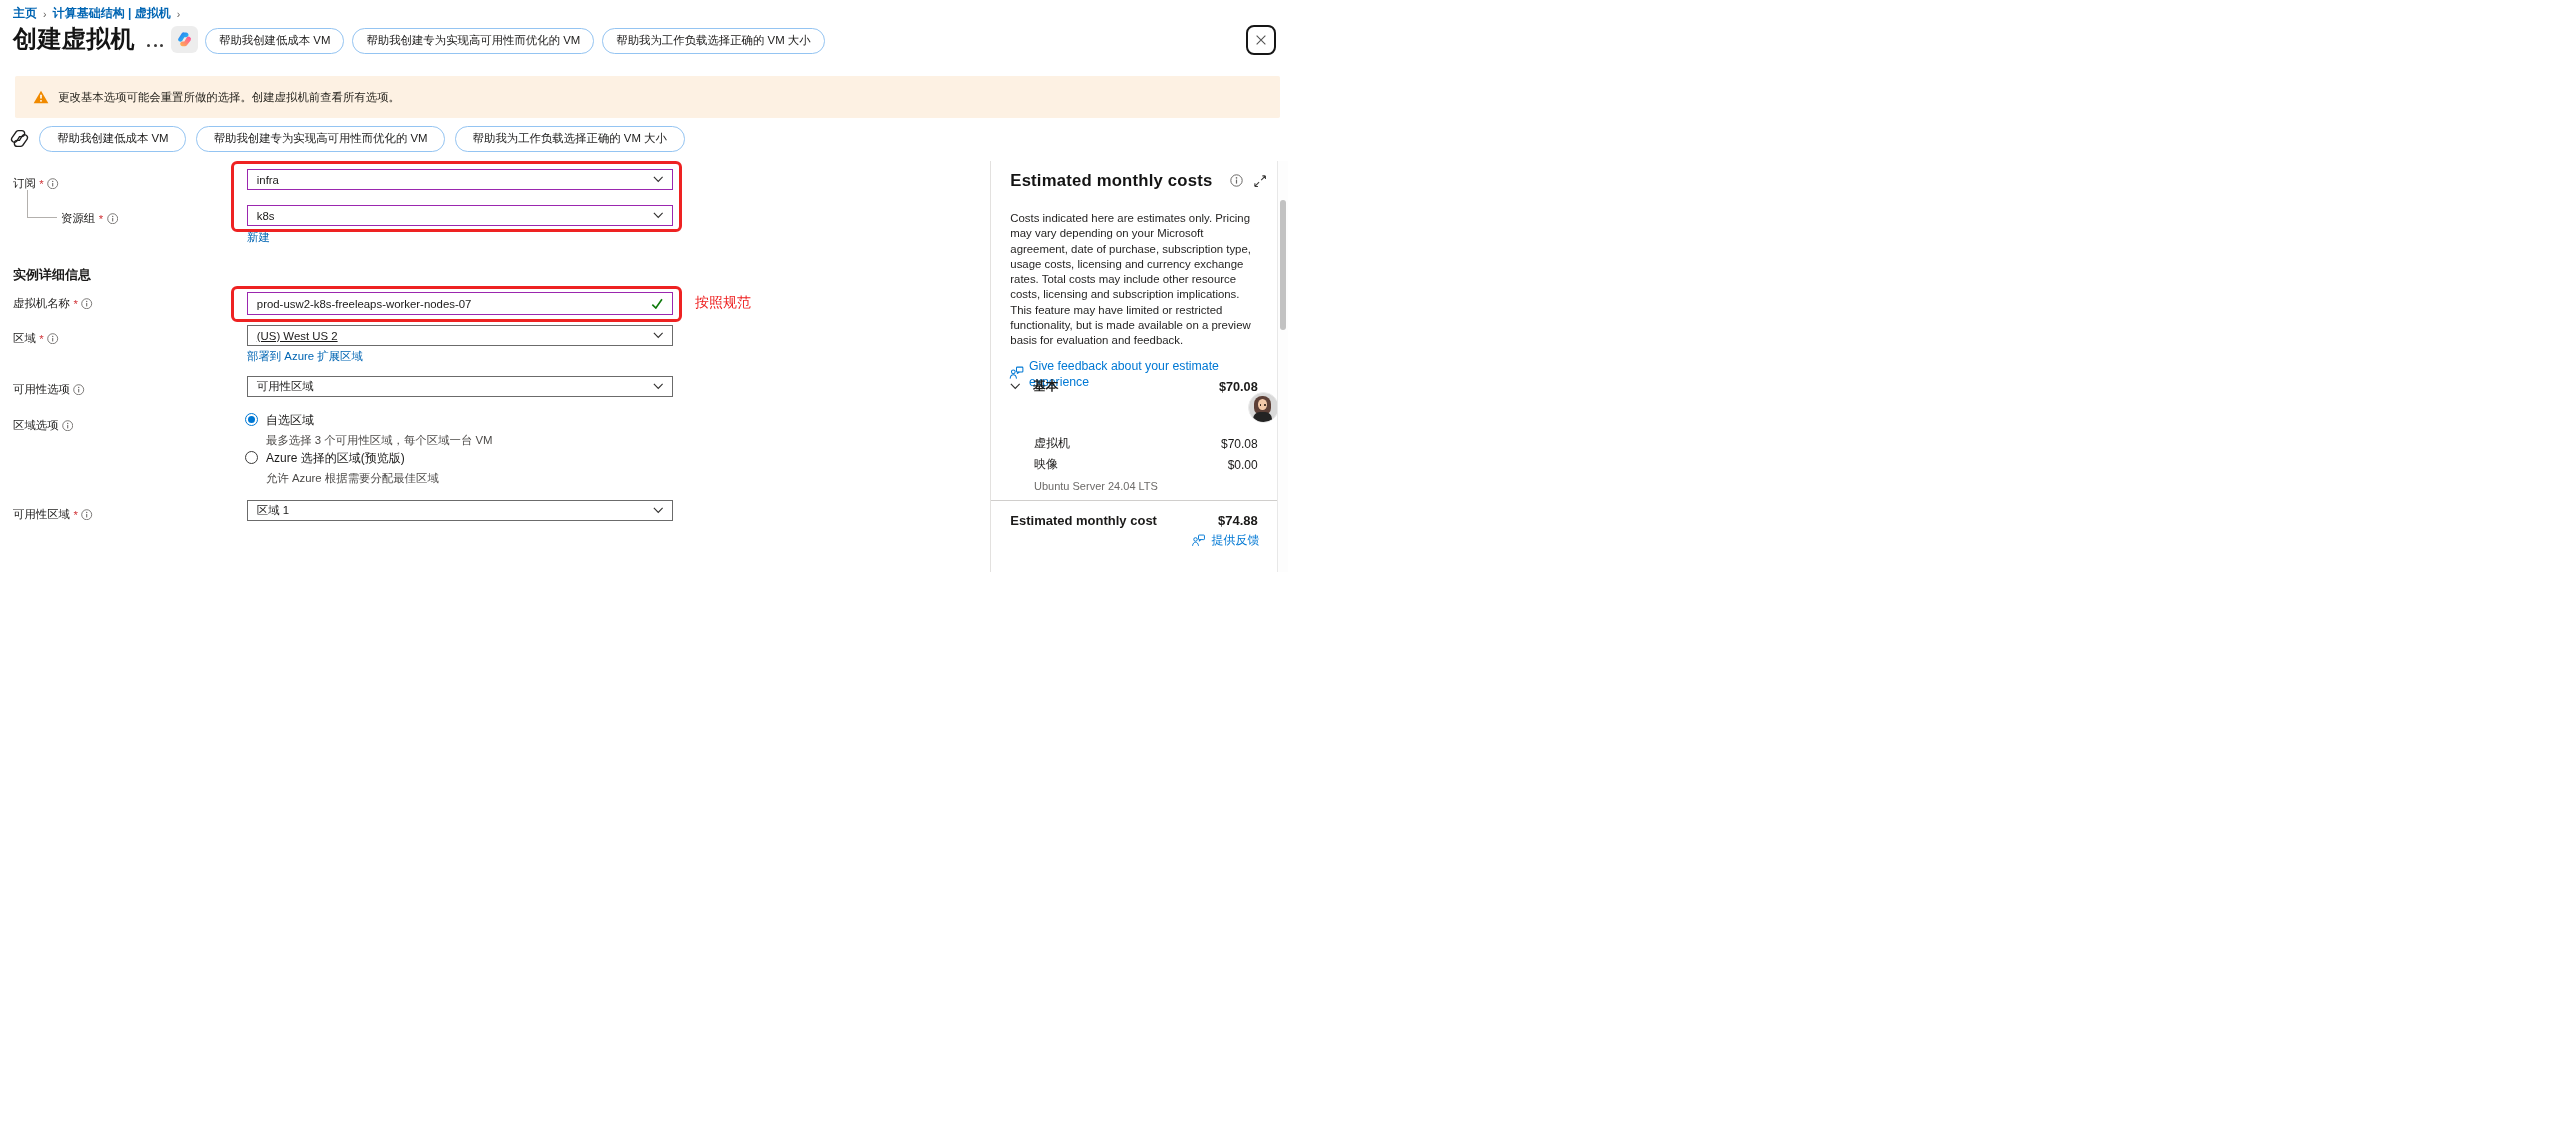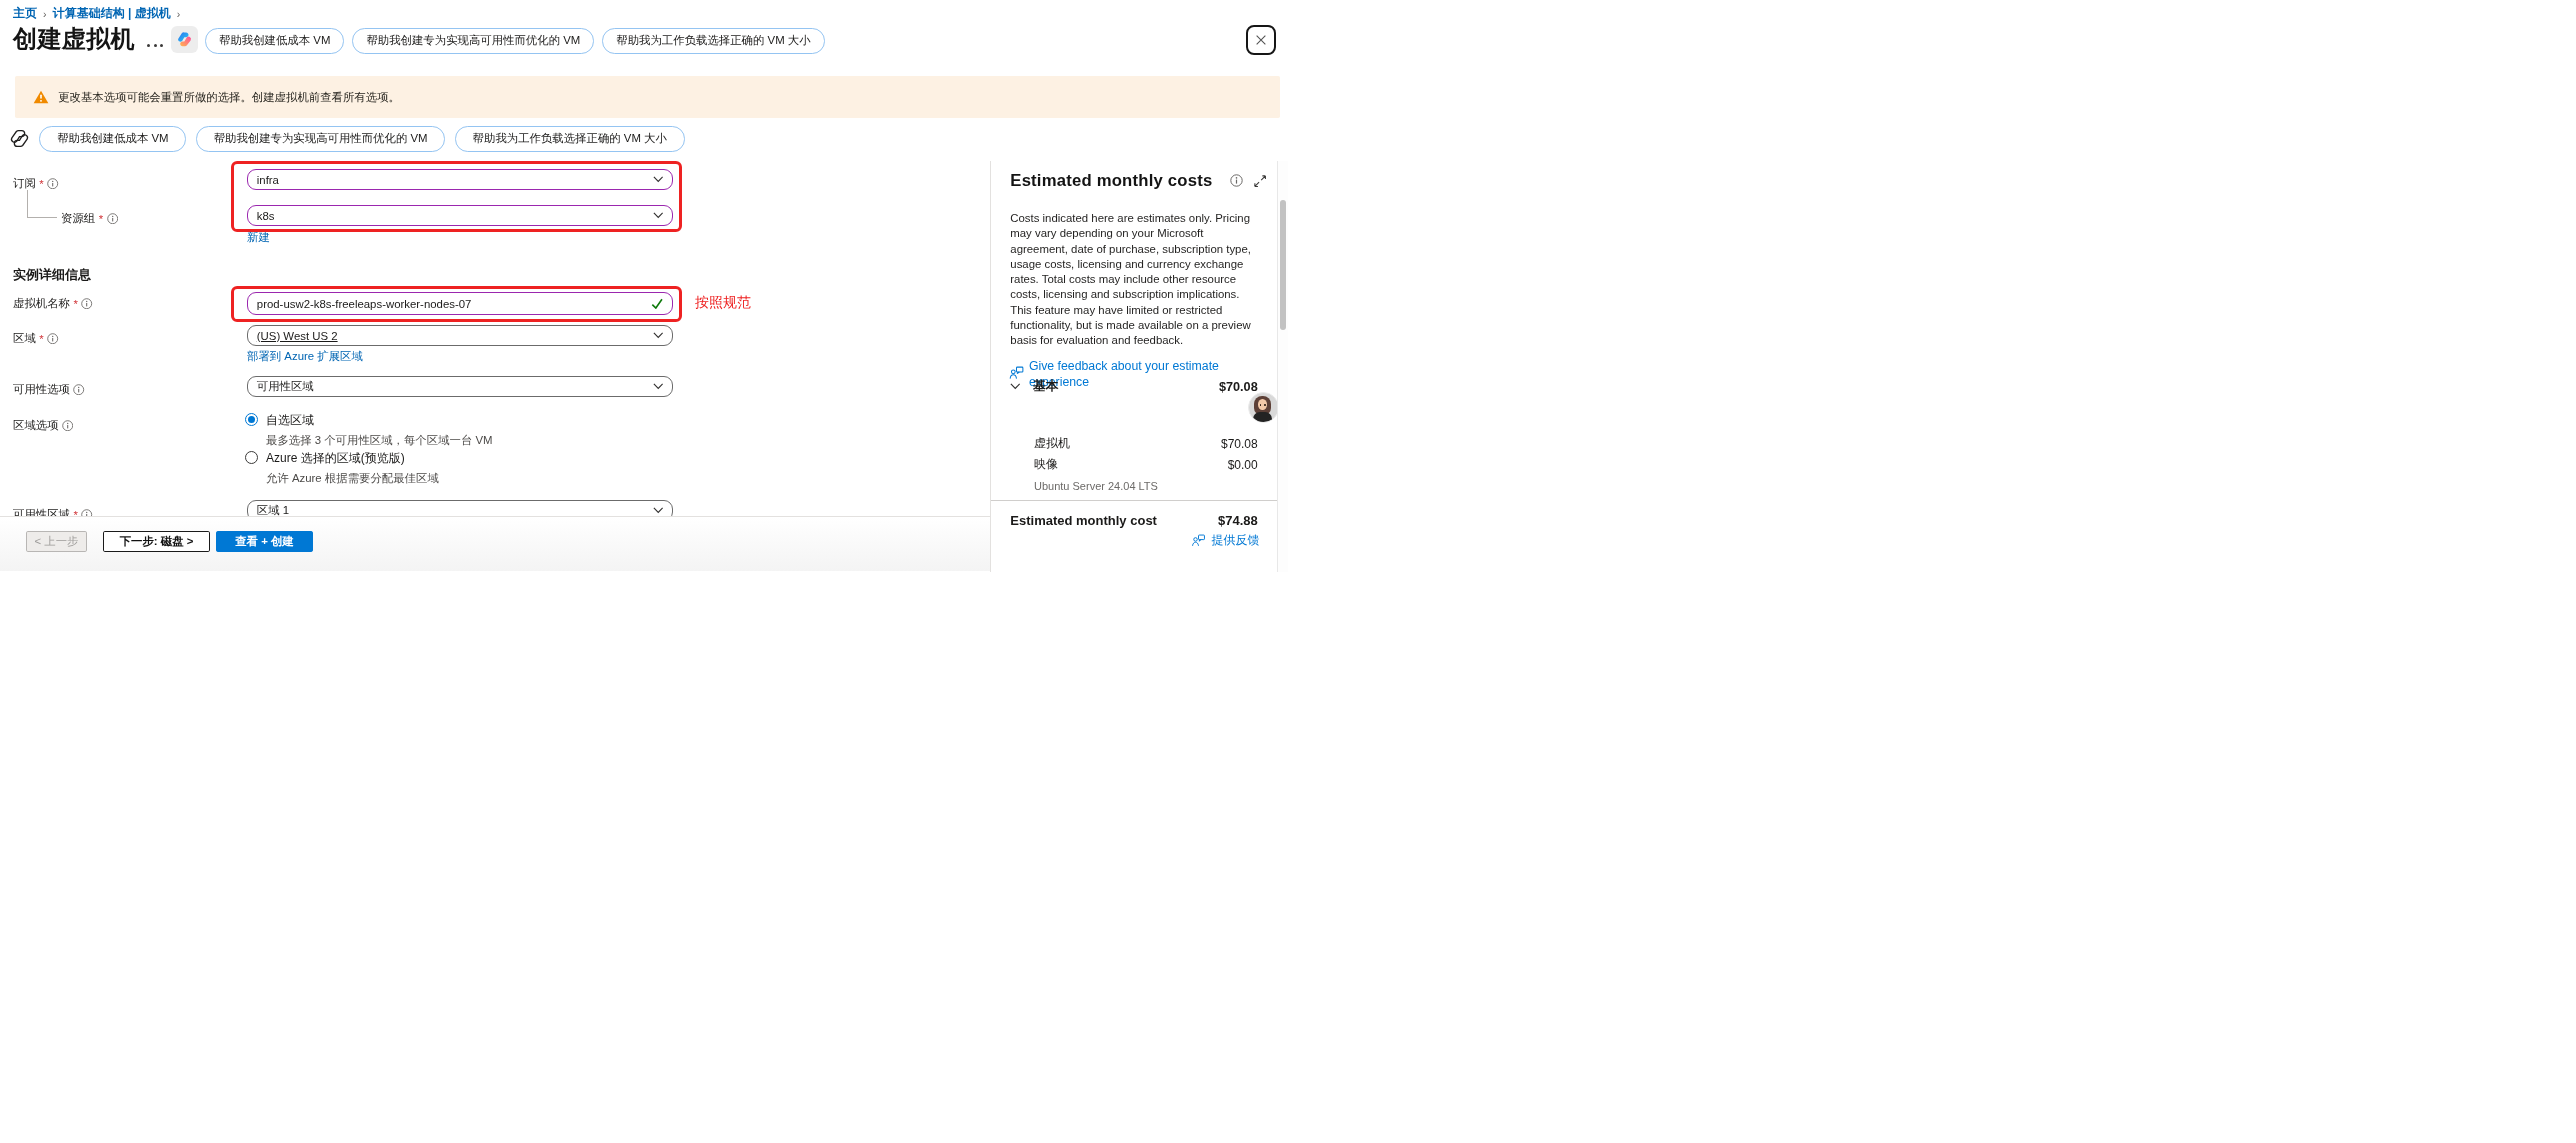--- a/index.html
+++ b/index.html
@@ -23,21 +23,21 @@
   .close-btn { position:absolute; left:1246px; top:24.6px; width:30px; height:30px; background:#fff; border:2.6px solid #161616; border-radius:8px; display:flex; align-items:center; justify-content:center; cursor:pointer; }
 
   
   .banner { position:absolute; left:15px; top:76px; width:1265px; height:42px; background:#fdf1e3; border-radius:1.8px; display:flex; align-items:center; padding-left:18.4px; }
   .banner-text { margin-left:8.8px; font-size:11.4px; color:#27251f; }
 
   
   .lbl { position:absolute; font-size:11.4px; color:#1b1a19; display:flex; align-items:center; gap:3.5px; white-space:nowrap; }
   .req { color:#d13438; }
   .section-title { position:absolute; left:13px; top:266px; font-size:13px; font-weight:700; }
-  .field { position:absolute; left:247px; width:426px; height:21px; background:#fff; border:0.9px solid #6b6b6b; border-radius:9px; display:flex; align-items:center; padding:0 8.8px; font-size:11.4px; color:#1b1a19; cursor:pointer; }
+  .field { position:absolute; left:247px; width:426px; height:21px; background:#fff; border:0.9px solid #6b6b6b; border-radius:0; display:flex; align-items:center; padding:0 8.8px; font-size:11.4px; color:#1b1a19; cursor:pointer; }
   .field .chev { margin-left:auto; }
   .field.focus { border:1.8px solid #9b27af; }
   .link { position:absolute; font-size:11.4px; color:#0065b3; cursor:pointer; white-space:nowrap; }
   .connector-v { position:absolute; left:27px; top:190px; width:0.9px; height:27px; background:#b3b0ad; }
   .connector-h { position:absolute; left:27px; top:217px; width:30px; height:0.9px; background:#b3b0ad; }
   .redbox { position:absolute; border:3.5px solid #ee2222; border-radius:6.1px; pointer-events:none; z-index:5; }
   .annotation { position:absolute; left:695px; top:294px; font-size:14px; color:#ee2222; z-index:5; }
   .radio-row { position:absolute; left:245px; display:flex; gap:8px; cursor:pointer; }
   .radio { width:13px; height:13px; border-radius:50%; border:1.3px solid #0078d4; margin-top:0.9px; flex:none; display:flex; align-items:center; justify-content:center; }
   .radio .dot { width:7px; height:7px; border-radius:50%; background:#0078d4; }
@@ -287,25 +287,20 @@
   </div>
   <div class="field" style="top:500px;">
     <span>区域 1</span>
     <span class="chev">
         <svg width="10.5" height="7" viewBox="0 0 12 8">
           <path d="M1 1 L6 6.3 L11 1" fill="none" stroke="#323130" stroke-width="1.3"></path>
         </svg>
       </span>
   </div>
 
-  <div class="footer">
-    <div class="btn btn-back">&lt; 上一步</div>
-    <div class="btn btn-next">下一步: 磁盘 &gt;</div>
-    <div class="btn btn-create">查看 + 创建</div>
-  </div>
 
   <div class="panel">
     <div class="panel-title-row">
       <span class="panel-title">Estimated monthly costs</span>
       <svg width="13" height="13" viewBox="0 0 13 13">
           <circle cx="6.5" cy="6.5" r="5.7" fill="none" stroke="#6b6967" stroke-width="1"></circle>
           <circle cx="6.5" cy="3.9" r="0.8" fill="#6b6967"></circle>
           <rect x="5.9" y="5.6" width="1.2" height="4" fill="#6b6967"></rect>
         </svg>
     </div>

